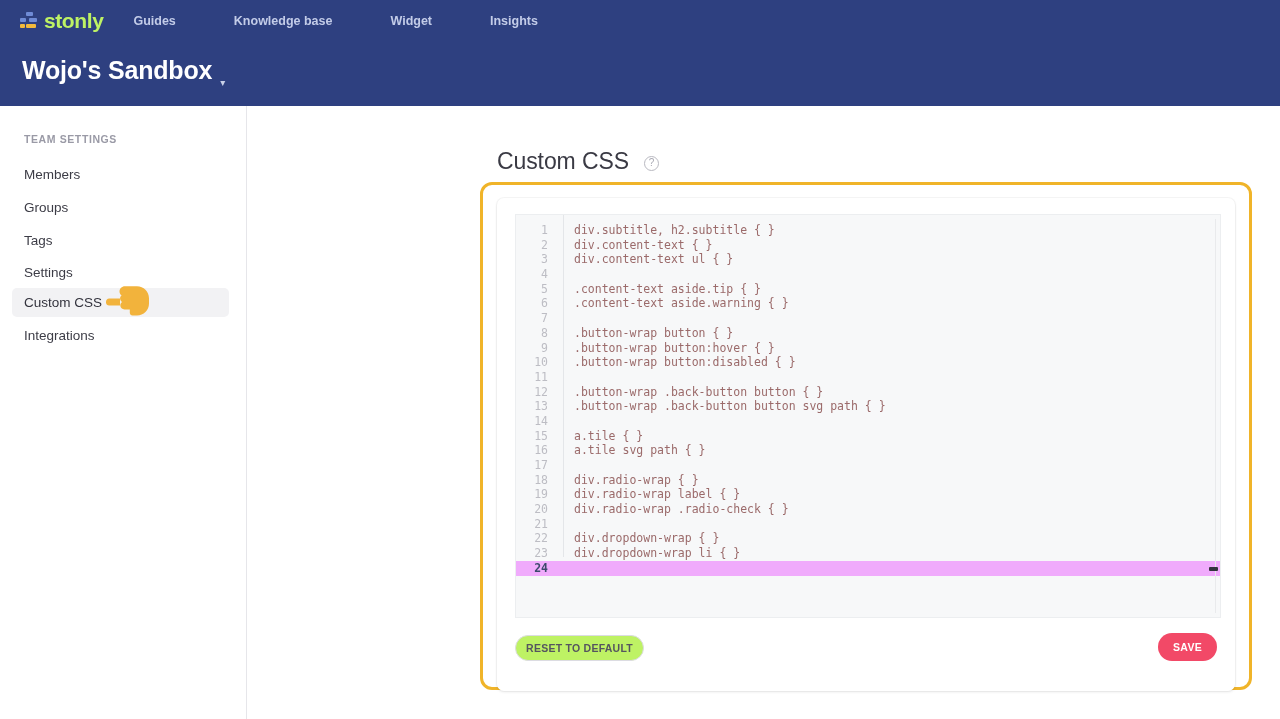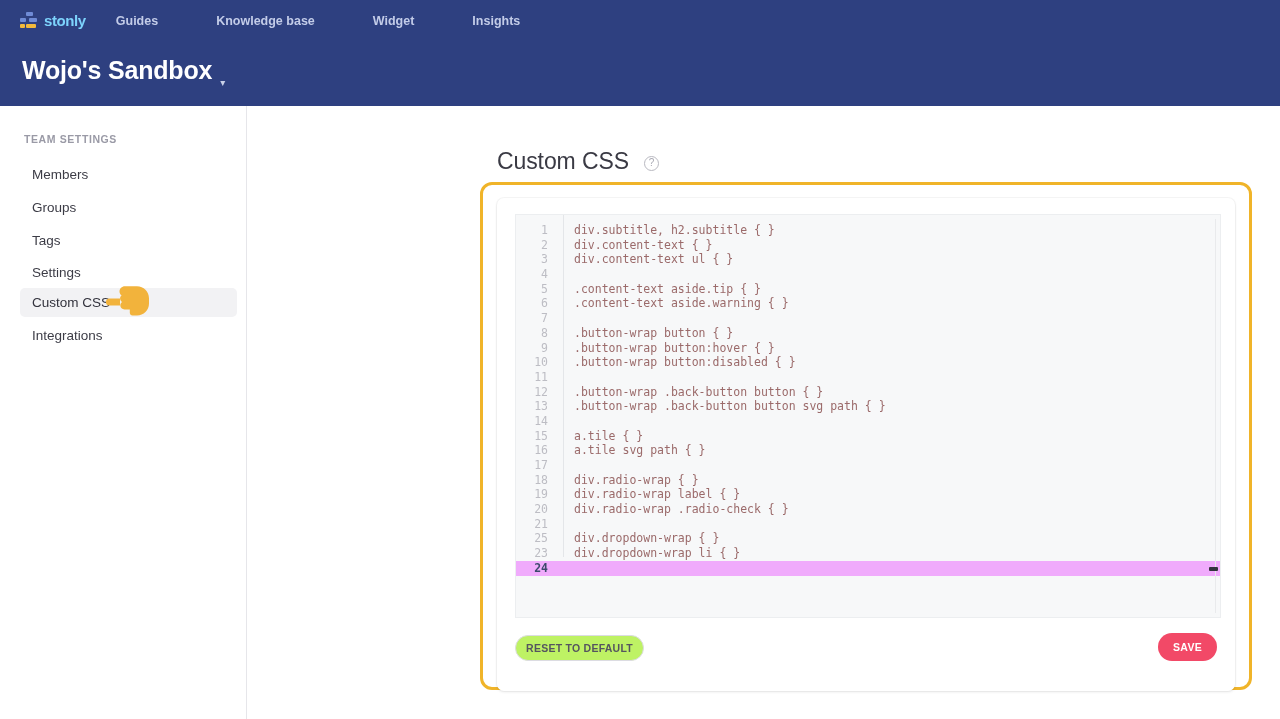--- a/index.html
+++ b/index.html
@@ -31,21 +31,21 @@
     position: relative; margin-right: 5px;
     flex: 0 0 auto;
   }
   .logo-mark i { position: absolute; display: block; border-radius: 1px; }
   .lm1 { left: 7px;  top: 1px;  width: 7px;  height: 4px; background: #6f8bd6; }
   .lm2 { left: 1px;  top: 7px;  width: 6px;  height: 4px; background: #6f8bd6; }
   .lm3 { left: 10px; top: 7px;  width: 8px;  height: 4px; background: #6f8bd6; }
   .lm4 { left: 1px;  top: 13px; width: 5px;  height: 4px; background: #f2b93c; }
   .lm5 { left: 7px;  top: 13px; width: 10px; height: 4px; background: #f2b93c; }
   .logo-text {
-    color: #7dd3fc; font-size: 15px; font-weight: 700;
+    color: #bef264; font-size: 21px; font-weight: 700;
     letter-spacing: -0.4px; line-height: 1;
   }
   .nav-links { display: flex; align-items: center; gap: 16px; }
   .nav-link {
     color: #c3cce8; font-size: 12.5px; font-weight: 700;
     padding: 0 21px; cursor: pointer; white-space: nowrap;
   }
   .nav-link:first-child { padding-left: 0; }
 
   .team-title-row {
@@ -67,21 +67,21 @@
     width: 247px; height: 613px;
     background: #ffffff;
     border-right: 1px solid #e6e6ea;
   }
   .sidebar-heading {
     position: absolute; left: 24px; top: 27px;
     font-size: 10.5px; font-weight: 600; letter-spacing: 0.6px;
     color: #9a9aa6; text-transform: uppercase;
   }
   .side-item {
-    position: absolute; left: 20px;
+    position: absolute; left: 12px;
     width: 217px; height: 29px;
     display: flex; align-items: center;
     border-radius: 5px;
     cursor: pointer;
   }
   .side-item span {
     font-size: 13.5px; color: #3c3c46; padding-left: 12px;
   }
   .side-item.active { background: #f2f2f4; }
   .side-item.active span { color: #33333d; }
@@ -335,21 +335,21 @@
           </div>
           <div class="code-line">
             <span class="ln">20</span>
             <span class="code-text">div.radio-wrap .radio-check { }</span>
           </div>
           <div class="code-line">
             <span class="ln">21</span>
             <span class="code-text"></span>
           </div>
           <div class="code-line">
-            <span class="ln">25</span>
+            <span class="ln">22</span>
             <span class="code-text">div.dropdown-wrap { }</span>
           </div>
           <div class="code-line">
             <span class="ln">23</span>
             <span class="code-text">div.dropdown-wrap li { }</span>
           </div>
           <div class="code-line active">
             <span class="ln">24</span>
             <span class="code-text"></span>
           </div>

